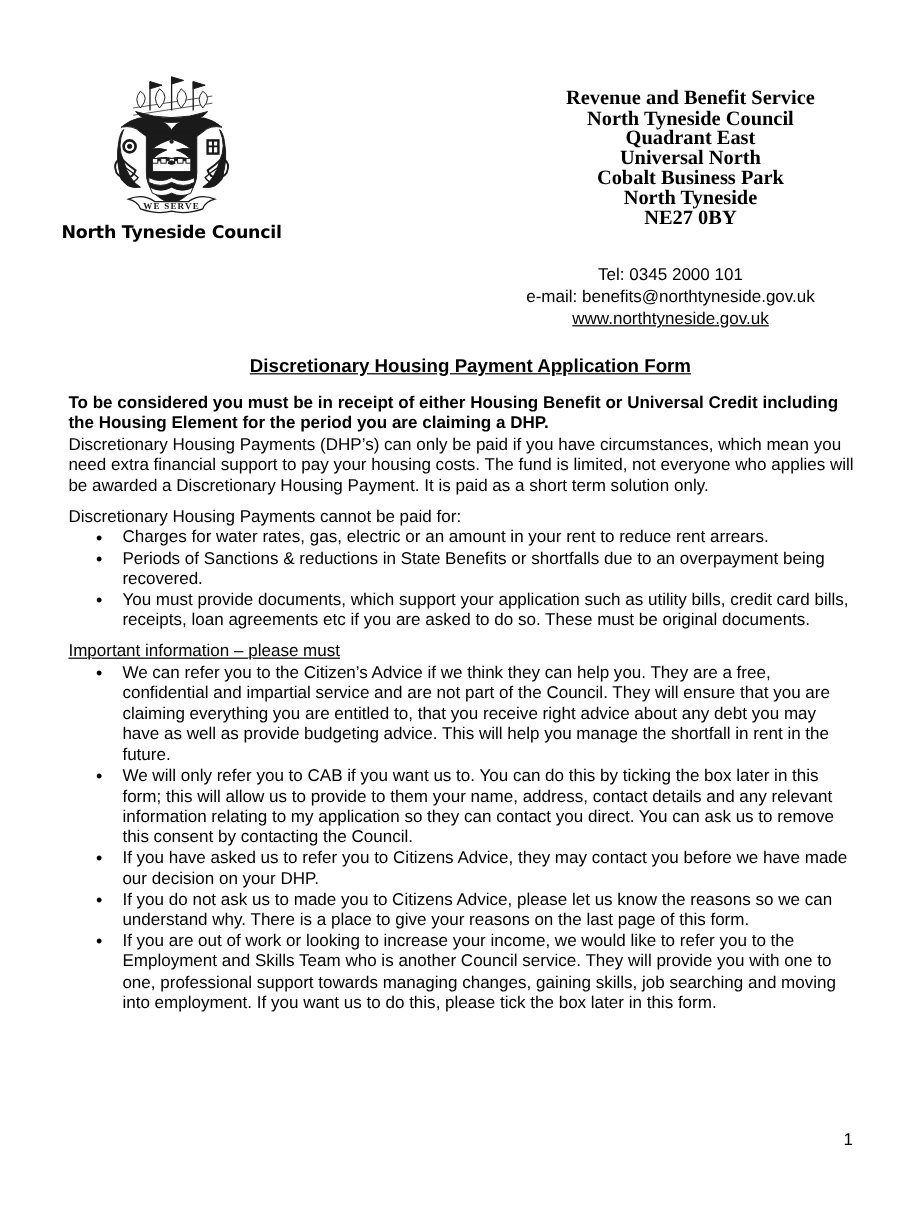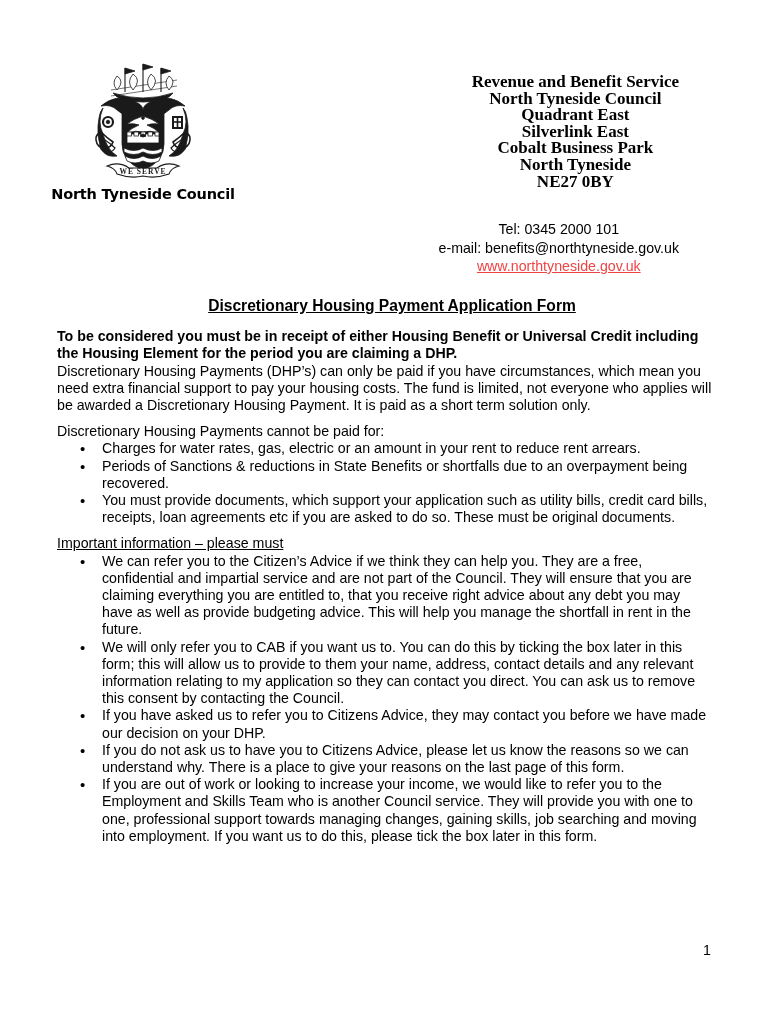--- a/index.html
+++ b/index.html
@@ -68,21 +68,21 @@
   .contact-block {
     position: absolute;
     right: 89px;
     top: 220px;
     text-align: center;
     font-size: 14.2px;
     line-height: 18.5px;
   }
   .contact-line { white-space: nowrap; }
   .weblink {
-    color: #ef4444;
+    color: #000000;
     text-decoration: underline;
   }
 
   
   .content {
     position: absolute;
     left: 57px;
     top: 281px;
     width: 656px;
     font-size: 14.2px;
@@ -203,21 +203,21 @@
         </g>
         <text x="52" y="112" font-family="'Liberation Serif', serif" font-size="7.5" font-weight="bold" text-anchor="middle" fill="#1a1a1a" letter-spacing="1">WE SERVE</text>
       </svg>
       <div class="logo-wordmark">North Tyneside Council</div>
     </div>
 
     <div class="address-block">
       <div class="address-line">Revenue and Benefit Service</div>
       <div class="address-line">North Tyneside Council</div>
       <div class="address-line">Quadrant East</div>
-      <div class="address-line">Silverlink East</div>
+      <div class="address-line">Universal North</div>
       <div class="address-line">Cobalt Business Park</div>
       <div class="address-line">North Tyneside</div>
       <div class="address-line">NE27 0BY</div>
     </div>
 
     <div class="contact-block">
       <div class="contact-line">Tel:  0345 2000 101</div>
       <div class="contact-line">e-mail:  benefits@northtyneside.gov.uk</div>
       <div class="contact-line"><a class="weblink" href="#">www.northtyneside.gov.uk</a></div>
     </div>
@@ -263,21 +263,21 @@
       <li>
           <span class="bullet-dot">•</span>
           <span class="bullet-text">We will only refer you to CAB if you want us to. You can do this by ticking the box later in this form; this will allow us to provide to them your name, address, contact details and any relevant information relating to my application so they can contact you direct. You can ask us to remove this consent by contacting the Council.</span>
         </li>
       <li>
           <span class="bullet-dot">•</span>
           <span class="bullet-text">If you have asked us to refer you to Citizens Advice, they may contact you before we have made our decision on your DHP.</span>
         </li>
       <li>
           <span class="bullet-dot">•</span>
-          <span class="bullet-text">If you do not ask us to have you to Citizens Advice, please let us know the reasons so we can understand why. There is a place to give your reasons on the last page of this form.</span>
+          <span class="bullet-text">If you do not ask us to made you to Citizens Advice, please let us know the reasons so we can understand why. There is a place to give your reasons on the last page of this form.</span>
         </li>
       <li>
           <span class="bullet-dot">•</span>
           <span class="bullet-text">If you are out of work or looking to increase your income, we would like to refer you to the Employment and Skills Team who is another Council service. They will provide you with one to one, professional support towards managing changes, gaining skills, job searching and moving into employment. If you want us to do this, please tick the box later in this form.</span>
         </li>
     </ul>
 
   </div>
 
   <div class="page-number">1</div>

